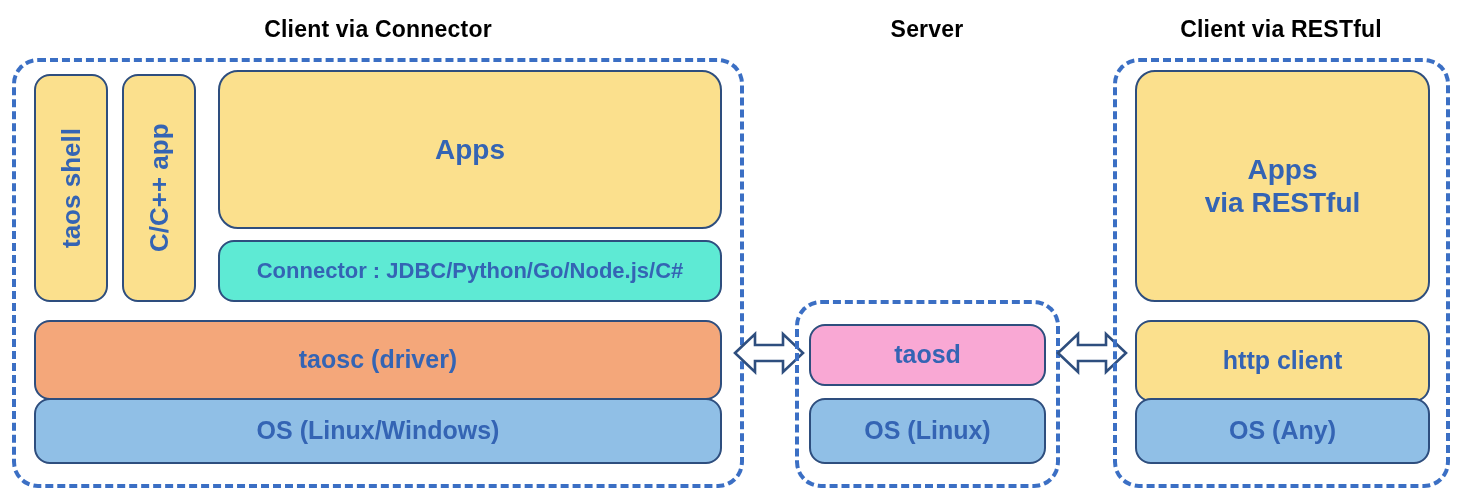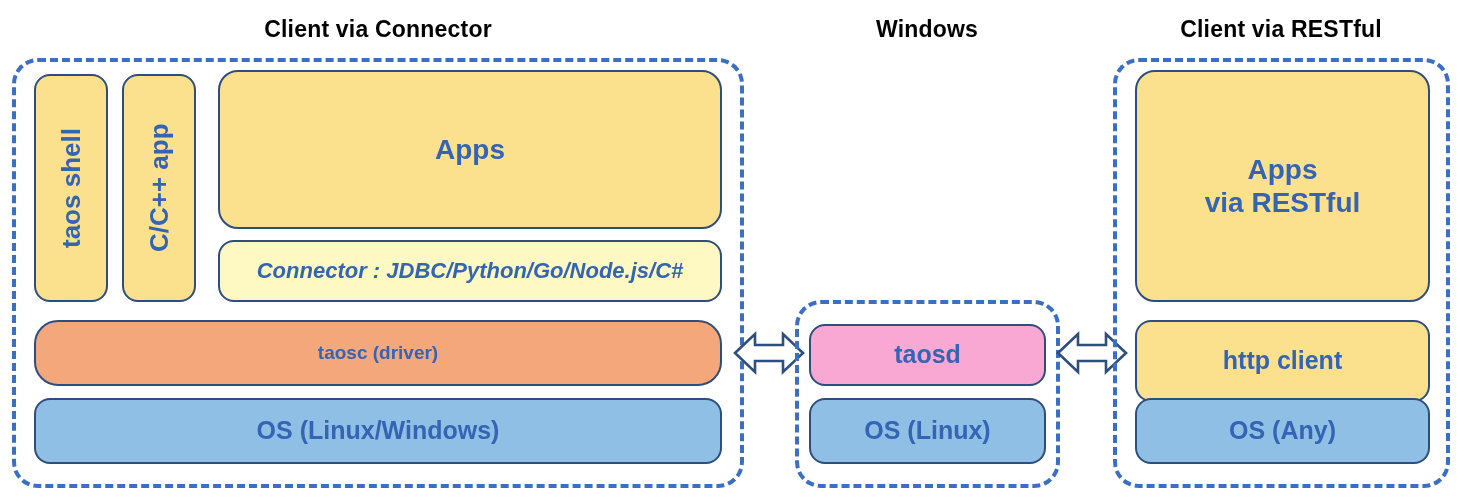--- a/index.html
+++ b/index.html
@@ -30,59 +30,59 @@
     display:flex;align-items:center;justify-content:center;
     color:#3464B4;font-weight:bold;text-align:center;
     line-height:1.18;
   }
   .box.rounded-lg{border-radius:16px;}
   .box.rounded-xl{border-radius:20px;}
   .yellow{background:#FBE08D;}
   .orange{background:#F4A77A;}
   .blue{background:#90BFE6;align-items:center;}
   .green{background:#f9a8d4;}
-  .gray{background:#fef9c3;font-style:italic;}
+  .gray{background:#5eead4;}
 
   .vert{
     writing-mode:vertical-rl;transform:rotate(180deg);
     white-space:nowrap;
   }
 
   
   .arrow{position:absolute;}
   .arrow svg{display:block;}
 </style>
 </head>
 <body>
 
 <div class="stage">
 
   <div class="heading" style="left:378px;top:16px;">Client via Connector</div>
-  <div class="heading" style="left:927px;top:16px;">Windows</div>
+  <div class="heading" style="left:927px;top:16px;">Server</div>
   <div class="heading" style="left:1281px;top:16px;">Client via RESTful</div>
 
   <div class="frame" style="left:12px;top:58px;width:732px;height:430px;"></div>
 
   <div class="box yellow rounded-lg vert" style="left:34px;top:74px;width:74px;height:228px;font-size:26px;">
     <span>taos shell</span>
   </div>
 
   <div class="box yellow rounded-lg vert" style="left:122px;top:74px;width:74px;height:228px;font-size:26px;">
     <span>C/C++ app</span>
   </div>
 
   <div class="box yellow rounded-xl" style="left:218px;top:70px;width:504px;height:159px;font-size:28px;">
     <span>Apps</span>
   </div>
 
   <div class="box gray rounded-lg" style="left:218px;top:240px;width:504px;height:62px;font-size:22px;">
     <span>Connector : JDBC/Python/Go/Node.js/C#</span>
   </div>
 
-  <div class="box orange rounded-lg" style="left:34px;top:320px;width:688px;height:66px;font-size:19px;border-radius:24px;">
+  <div class="box orange rounded-lg" style="left:34px;top:320px;width:688px;height:80px;font-size:25px;">
     <span>taosc (driver)</span>
   </div>
 
   <div class="box blue rounded-lg" style="left:34px;top:398px;width:688px;height:66px;font-size:25px;">
     <span>OS (Linux/Windows)</span>
   </div>
 
   <div class="arrow" style="left:733px;top:330px;">
     <svg width="72" height="46" viewBox="0 0 72 46">
       <polygon points="2,23 22,4 22,15 50,15 50,4 70,23 50,42 50,31 22,31 22,42" fill="#ffffff" stroke="#2E4E7E" stroke-width="2.6" stroke-linejoin="miter"></polygon>

